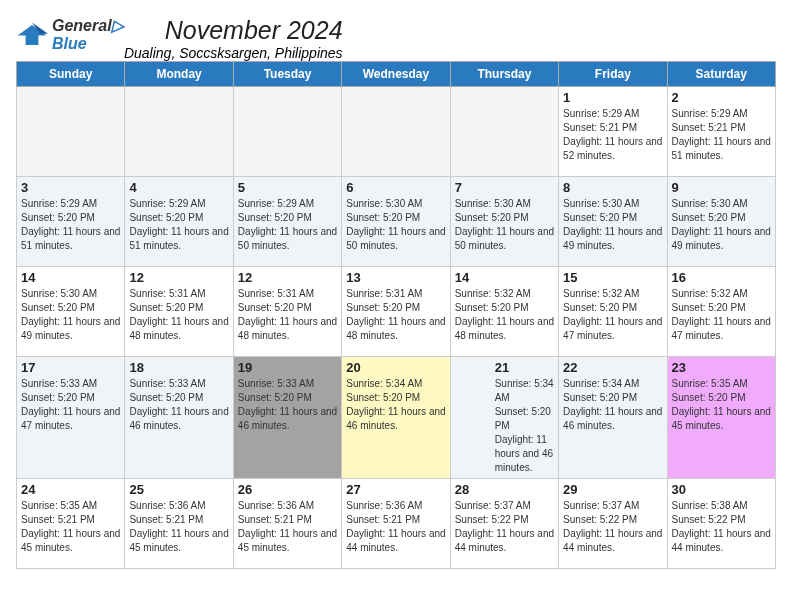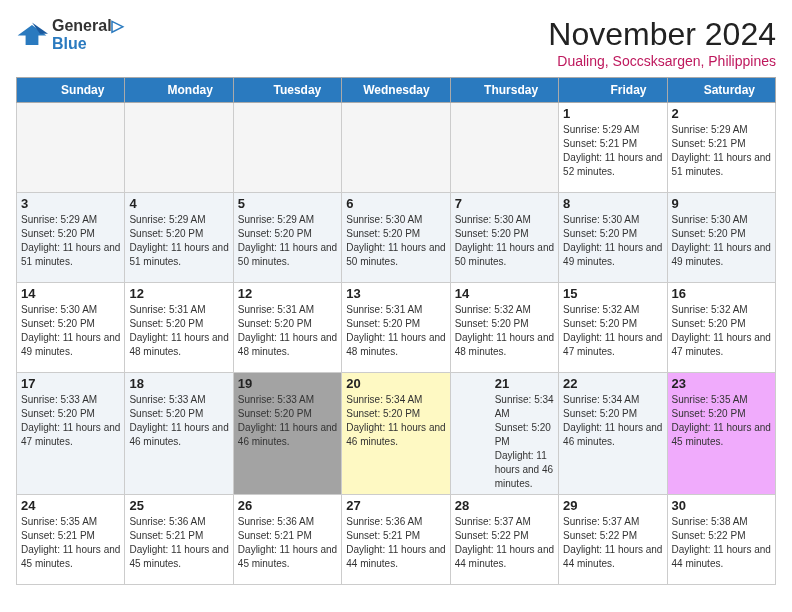--- a/index.html
+++ b/index.html
@@ -5,58 +5,59 @@
     * { margin: 0; padding: 0; box-sizing: border-box; }
     body {
       font-family: Arial, sans-serif;
       background: #fff;
       width: 792px;
       min-height: 612px;
       padding: 16px;
     }
     .header {
       display: flex;
-      justify-content: space-between;
+      justify-content: flex-start;
       align-items: flex-start;
-      margin-bottom: 8px;
+      margin-bottom: 0;
+      font-style: italic;
     }
     .logo {
       display: flex;
       align-items: center;
       gap: 4px;
     }
     .logo-bird {
       width: 32px;
       height: 28px;
     }
     .title-area {
       text-align: right;
     }
     .month-title {
-      font-size: 32px;
+      font-size: 25px;
       font-weight: normal;
       color: #222;
     }
     .location {
       font-size: 14px;
-      color: #be185d;
+      color: #000000;
     }
     table {
       width: 100%;
       border-collapse: collapse;
       table-layout: fixed;
     }
     th {
       background-color: #2a7abf;
       color: #fff;
       font-size: 12px;
       font-weight: bold;
       padding: 5px 20px;
       border: 1px solid #aaa;
-      text-align: right;
+      text-align: center;
     }
     td {
       border: 1px solid #ccc;
       vertical-align: top;
       padding: 3px 4px;
       font-size: 10.5px;
       color: #222;
       background: #fff;
       height: 90px;
     }

